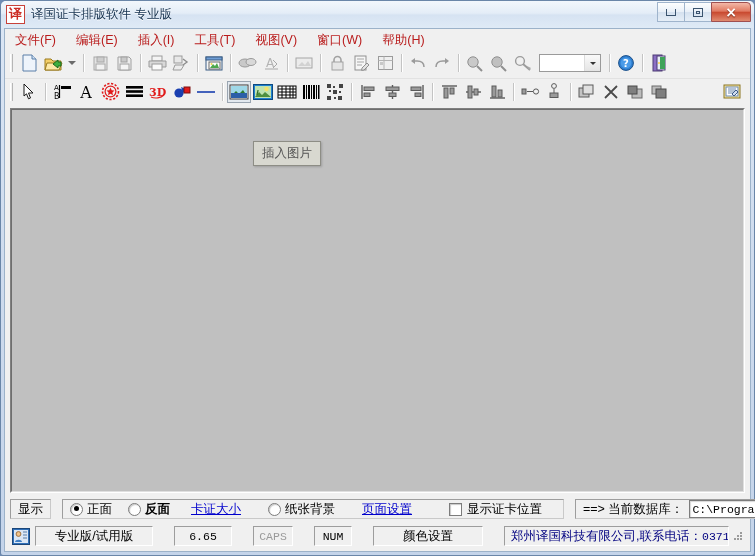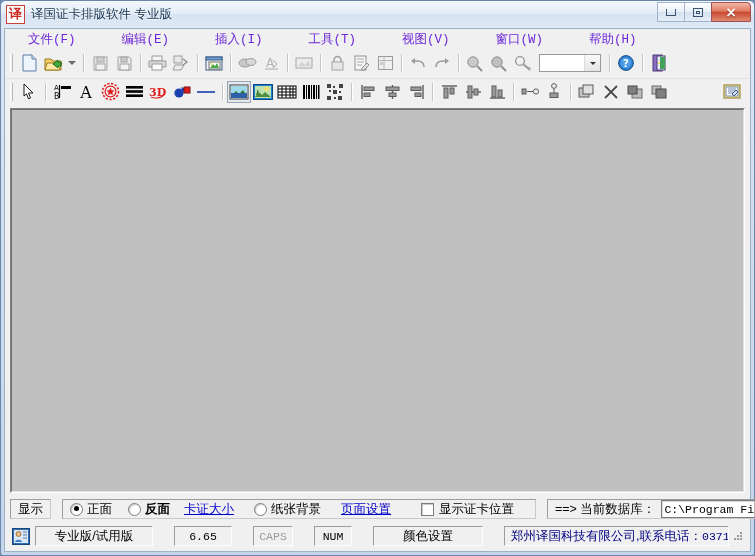--- a/index.html
+++ b/index.html
@@ -72,23 +72,22 @@
   .glyph-close{color:#ffffff;font-weight:bold;font-size:14px;line-height:14px;text-shadow:0 1px 1px #7c2a16;font-family:"DejaVu Sans",sans-serif;}
 
   
   .menubar{
     position:absolute;left:0;top:0;right:0;height:21px;
     background:#f0f0f0;
     display:flex;align-items:center;
     border-bottom:1px solid #f0f0f0;
   }
   .menu-item{
-    padding:2px 23px;font-size:12.5px;color:#6d28d9;white-space:nowrap;
+    padding:2px 10px;font-size:12.5px;color:#b91c1c;white-space:nowrap;
     line-height:16px;
-    font-family:Liberation Mono, monospace;
   }
 
   
   .toolbar{
     position:absolute;left:0;right:0;height:26px;
     background:#f0f0f0;
     display:flex;align-items:center;
     padding-left:4px;box-sizing:border-box;
   }
   .tb1{top:21px;}
@@ -183,21 +182,21 @@
     content:"";position:absolute;left:2.5px;top:2.5px;width:5px;height:5px;
     border-radius:50%;background:#000;
   }
   .checkbox{
     width:11px;height:11px;border:1px solid #7c7c7c;background:#fff;
     display:inline-block;margin-right:5px;flex:0 0 auto;
     box-shadow:inset 1px 1px 1px rgba(0,0,0,.22);
   }
   .ob-link{
     color:#0000cc;text-decoration:underline;font-size:12.5px;
-    margin:0 12px;white-space:nowrap;
+    margin:0 19px;white-space:nowrap;
   }
   .ob-txt{font-size:12.5px;color:#000;margin-right:14px;white-space:nowrap;}
   .db-combo{
     width:110px;height:18px;background:#fff;border:1px solid #7c7c7c;
     box-sizing:border-box;display:flex;align-items:center;
     box-shadow:inset 1px 1px 1px rgba(0,0,0,.16);
   }
   .db-combo .cb-txt{
     flex:1;font-size:11.5px;padding-left:2px;color:#000;overflow:hidden;
     white-space:nowrap;font-family:"Liberation Mono","DejaVu Sans Mono",monospace;
@@ -672,20 +671,21 @@
         <div class="tbtn" style="margin-right:6px;">
           <svg width="19" height="17" viewBox="0 0 19 17">
             <rect x="1" y="2" width="16" height="13" fill="#f6e7a8" stroke="#8a7420"></rect>
             <rect x="3" y="4" width="12" height="9" fill="#ffffff" stroke="#6a88b0"></rect>
             <path d="M5 6h8M5 8h8M5 10h5" stroke="#6a88b0"></path>
             <path d="M9 11l4-4 2 2-4 4z" fill="#d0dcf0" stroke="#3e5d8a"></path>
           </svg>
         </div>
       </div>
 
+      <div class="tooltip">插入图片</div>
 
       <div class="canvas-wrap">
         <div class="canvas-inner"></div>
       </div>
 
       <div class="optbar">
         <div class="ob-cell">
           <span class="ob-label">显示</span>
         </div>
 

